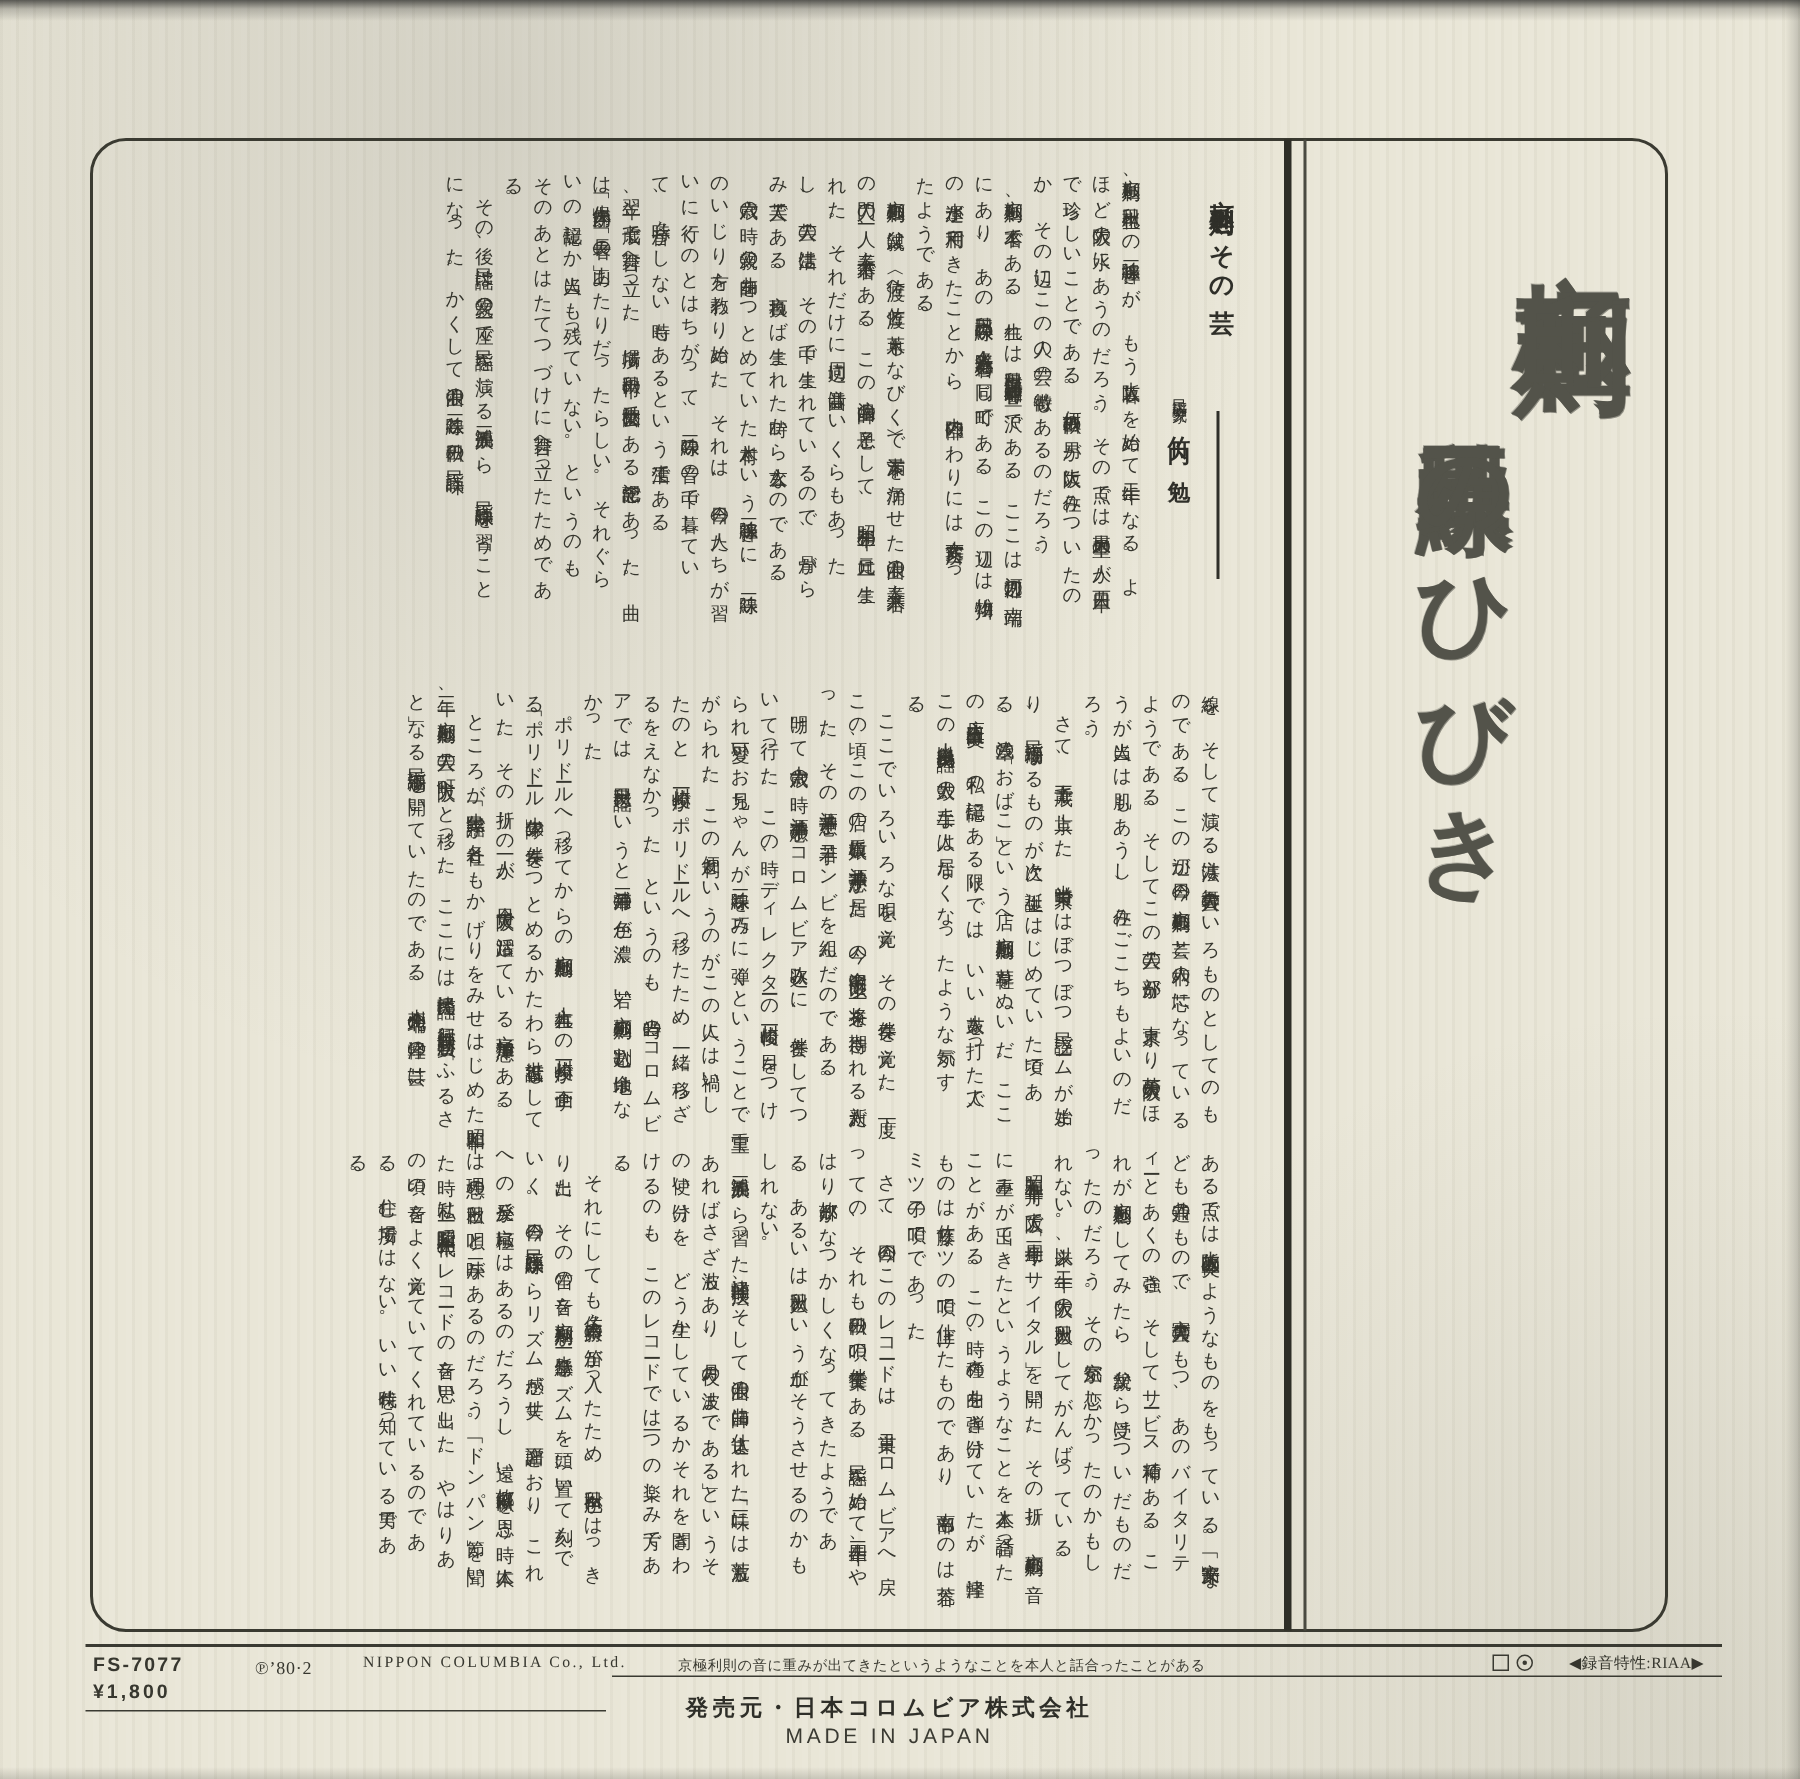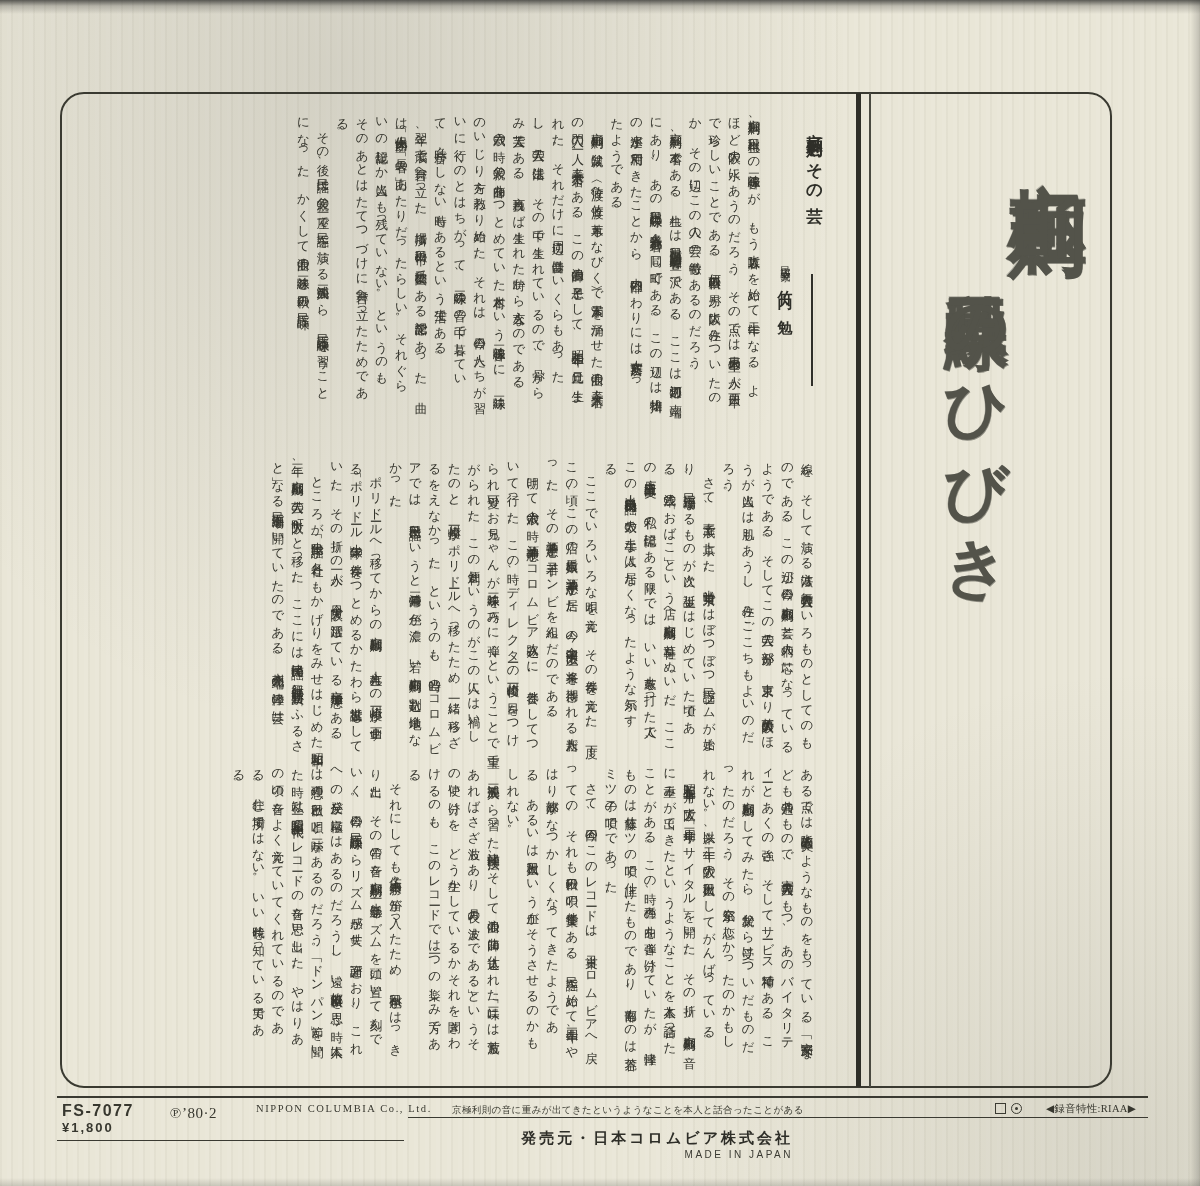--- a/index.html
+++ b/index.html
@@ -41,32 +41,32 @@
     position:absolute;writing-mode:vertical-rl;text-orientation:mixed;
     font-size:12.5px;line-height:19.6px;letter-spacing:1.3px;color:#35352d;
   }
   .band p{margin:0;}
   .band1{top:109px;height:293px;right:437px;}
   .band2{top:454px;height:295px;right:384px;}
   .band3{top:760px;height:294px;right:384px;}
   .footer-rule-top{position:absolute;left:57px;top:1096px;width:1091px;height:1.6px;background:#3a3a32;}
   .footer-rule-mid{position:absolute;left:408px;top:1117px;width:740px;height:1px;background:#3a3a32;}
   .footer-rule-left{position:absolute;left:57px;top:1140px;width:347px;height:1px;background:#3a3a32;}
-  .catalog{position:absolute;left:62px;top:1102px;font-family:"Liberation Sans","DejaVu Sans",sans-serif;font-weight:700;font-size:16px;letter-spacing:1.5px;}
-  .pcopy{position:absolute;left:170px;top:1105px;font-size:15px;letter-spacing:.5px;}
-  .company{position:absolute;left:242px;top:1103px;font-size:10.5px;letter-spacing:1.6px;margin-left:14px;}
+  .catalog{position:absolute;left:62px;top:1102px;font-family:"Liberation Sans","DejaVu Sans",sans-serif;font-weight:700;font-size:13px;letter-spacing:1.5px;}
+  .pcopy{position:absolute;left:170px;top:1105px;font-size:12px;letter-spacing:.5px;}
+  .company{position:absolute;left:242px;top:1103px;font-size:10.5px;letter-spacing:1.6px;}
   .warning{position:absolute;left:452px;top:1104px;font-size:9.5px;letter-spacing:.4px;color:#3c3c33;}
   .marks{position:absolute;left:995px;top:1103px;display:flex;align-items:center;gap:5px;}
   .mark-box{width:9px;height:9px;border:1px solid #3a3a32;display:inline-block;}
   .mark-circle{width:9px;height:9px;border:1px solid #3a3a32;border-radius:50%;display:inline-block;position:relative;}
   .mark-circle::after{content:"";position:absolute;left:2.5px;top:2.5px;width:3px;height:3px;background:#3a3a32;border-radius:50%;}
   .riaa{position:absolute;left:1046px;top:1102px;font-size:10.5px;letter-spacing:.3px;font-weight:400;}
   .price{position:absolute;left:62px;top:1120px;font-family:Liberation Sans, sans-serif;font-weight:700;font-size:13px;letter-spacing:2px;}
-  .publisher{position:absolute;left:393px;top:1129px;width:400px;text-align:right;font-size:15px;letter-spacing:3px;color:#2e2e28;font-weight:600;}
-  .madein{position:absolute;left:393px;top:1149px;width:400px;text-align:right;font-family:"Liberation Sans","DejaVu Sans",sans-serif;font-size:10px;letter-spacing:2.5px;color:#3a3a32;}
+  .publisher{position:absolute;left:393px;top:1129px;width:400px;text-align:center;font-size:15px;letter-spacing:3px;color:#2e2e28;font-weight:600;}
+  .madein{position:absolute;left:393px;top:1149px;width:400px;text-align:center;font-family:"Liberation Sans","DejaVu Sans",sans-serif;font-size:14px;letter-spacing:2.5px;color:#3a3a32;}
 </style>
 </head>
 <body>
 
 <div class="paper">
 
   <div class="frame"></div>
   <div class="rule-v-thick"></div>
   <div class="rule-v-thin"></div>
 

